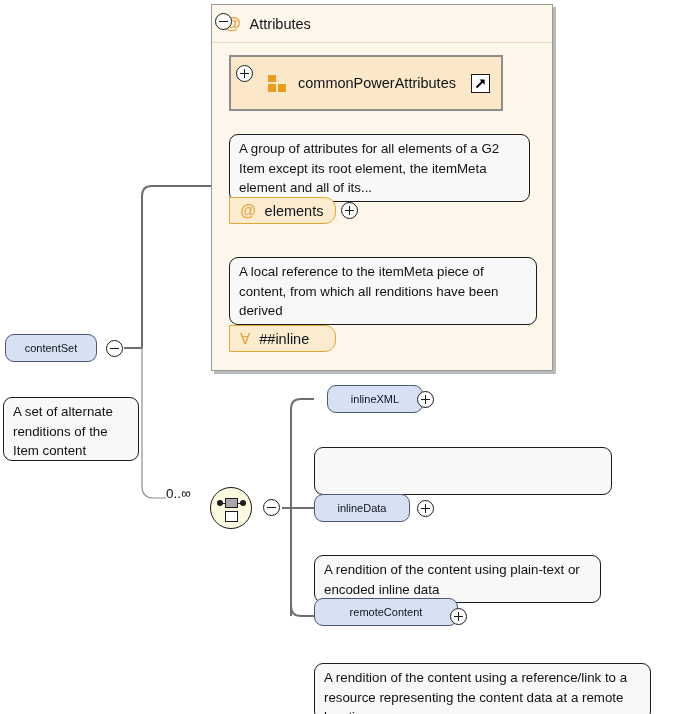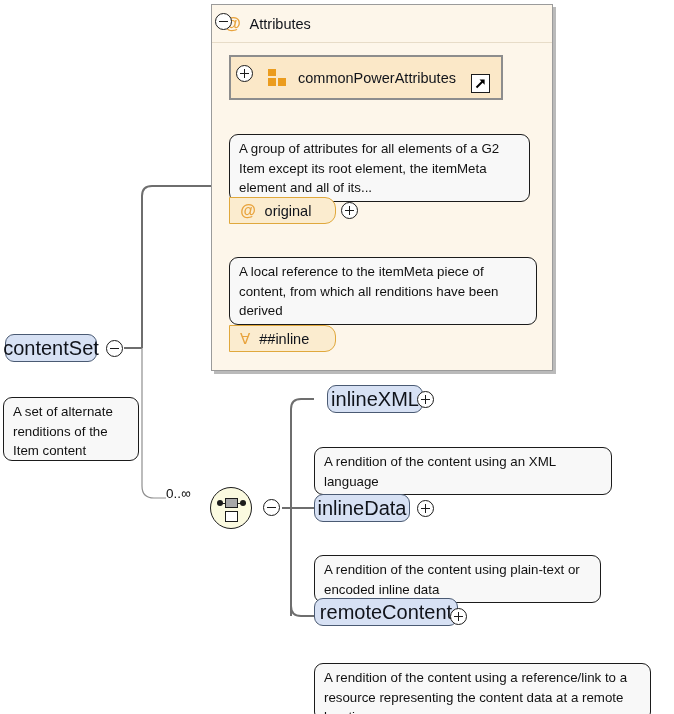--- a/index.html
+++ b/index.html
@@ -14,21 +14,21 @@
 
   
   .elem{
     position:absolute;
     background:#d7e1f4;
     border:1px solid #4a5a73;
     border-radius:9px;
     height:28px;
     display:flex;align-items:center;justify-content:center;
     padding:0 13px;
-    font-size:20px;color:#10131a;
+    font-size:11px;color:#10131a;
     box-sizing:border-box;
     white-space:nowrap;
   }
 
   
   .attr-panel{
     position:absolute;
     background:#fdf6ea;
     border:1px solid #9b9b9b;
     box-shadow:3px 3px 0 rgba(130,130,130,.55);
@@ -57,21 +57,21 @@
     white-space:nowrap;gap:9px;
   }
   .attrbox .at{color:#e8a33d;font-size:16px;font-style:italic;font-weight:bold;line-height:1;}
   .attrbox .anyglyph{color:#e8a33d;font-size:15px;line-height:1;}
 
   
   .groupbox{
     position:absolute;
     background:#fbe8c8;
     border:2px solid #8d8d8d;
-    height:45px;
+    height:56px;
     display:flex;align-items:center;
     padding:0 10px;
     box-sizing:border-box;
     font-size:14.5px;color:#10131a;
     white-space:nowrap;gap:10px;
   }
 
   
   .doc{
     position:absolute;
@@ -193,21 +193,21 @@
   </svg>
 </div>
 
 <div class="doc" style="left:229px;top:117px;width:301px;height:68px;">
   <span class="tail"></span>
   <span>A group of attributes for all elements of a G2 Item except its root element, the itemMeta element and all of its...</span>
 </div>
 
 <div class="attrbox" style="left:229px;top:197px;width:107px;">
   <span class="at">@</span>
-  <span>original</span>
+  <span>elements</span>
 </div>
 <div class="tog plus" style="left:341px;top:202px;"></div>
 
 <div class="doc" style="left:229px;top:240px;width:308px;height:68px;">
   <span class="tail"></span>
   <span>A local reference to the itemMeta piece of content, from which all renditions have been derived</span>
 </div>
 
 <div class="attrbox" style="left:229px;top:325px;width:107px;">
   <span class="anyglyph">∀</span>
@@ -226,21 +226,20 @@
   <span class="sqBot"></span>
 </div>
 <div class="tog" style="left:263px;top:499px;"></div>
 
 <div class="elem" style="left:327px;top:385px;width:96px;">
   <span>inlineXML</span>
 </div>
 <div class="tog plus" style="left:417px;top:391px;"></div>
 <div class="doc" style="left:314px;top:430px;width:298px;height:48px;">
   <span class="tail"></span>
-  <span>A rendition of the content using an XML language</span>
 </div>
 
 <div class="elem" style="left:314px;top:494px;width:96px;">
   <span>inlineData</span>
 </div>
 <div class="tog plus" style="left:417px;top:500px;"></div>
 <div class="doc" style="left:314px;top:538px;width:287px;height:48px;">
   <span class="tail"></span>
   <span>A rendition of the content using plain-text or encoded inline data</span>
 </div>

